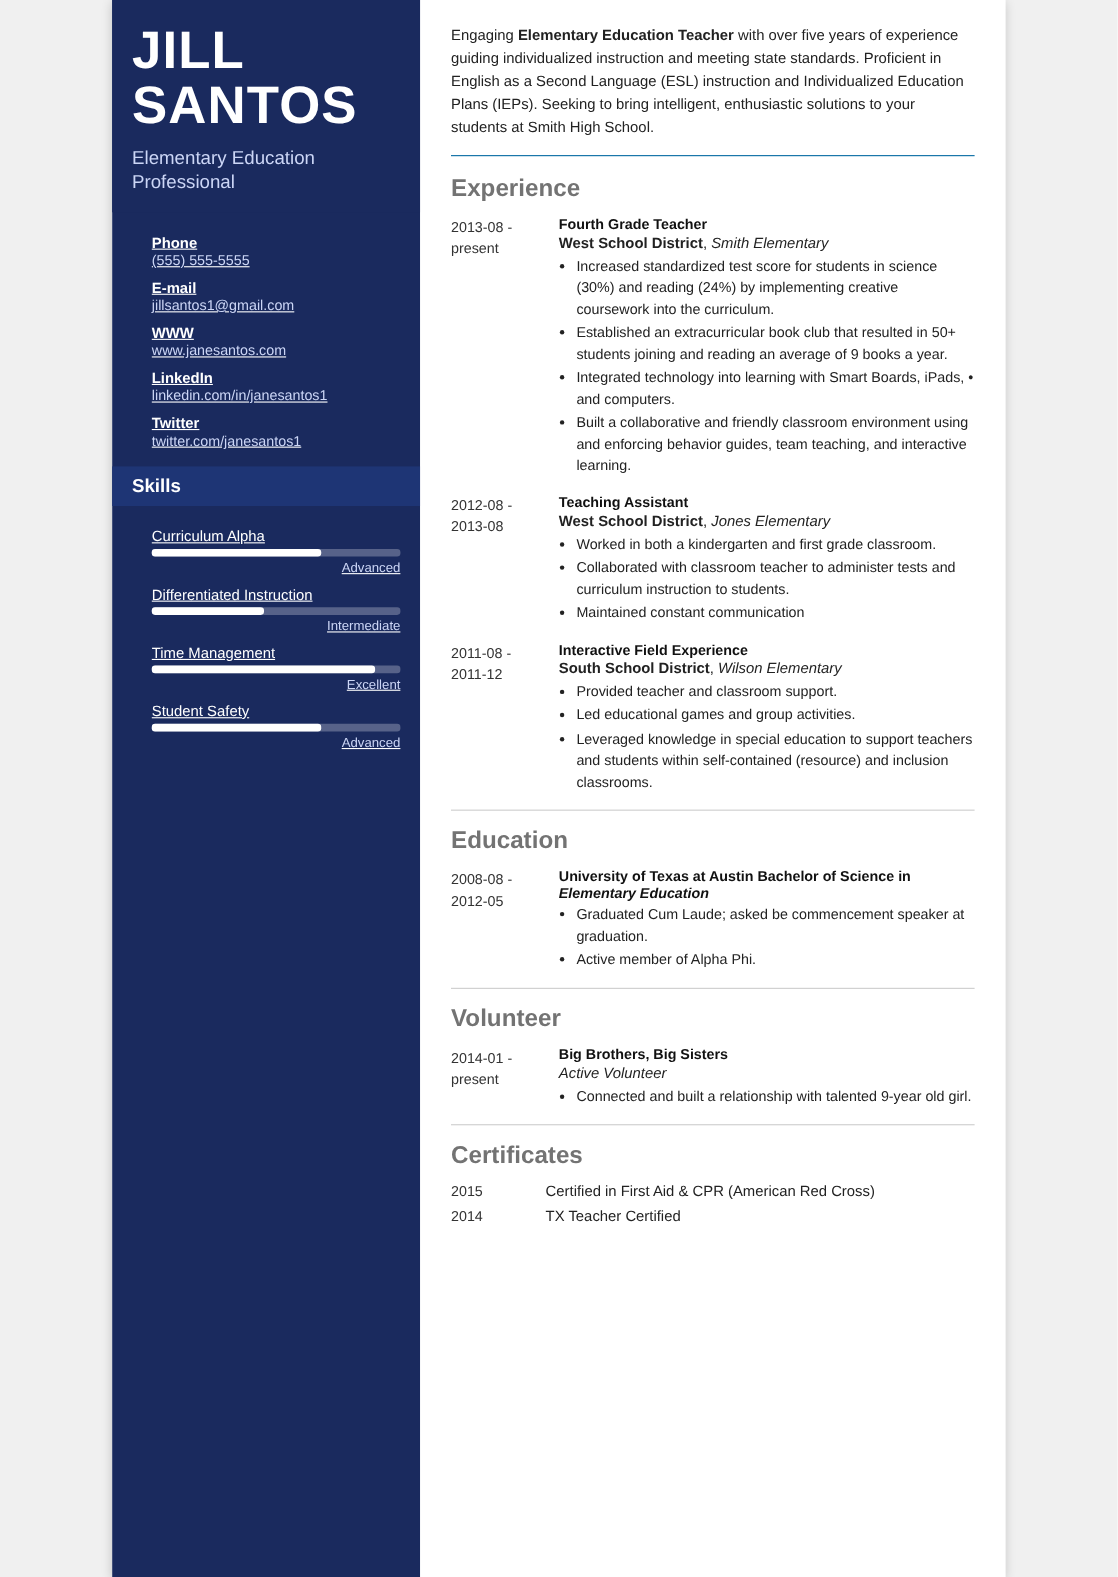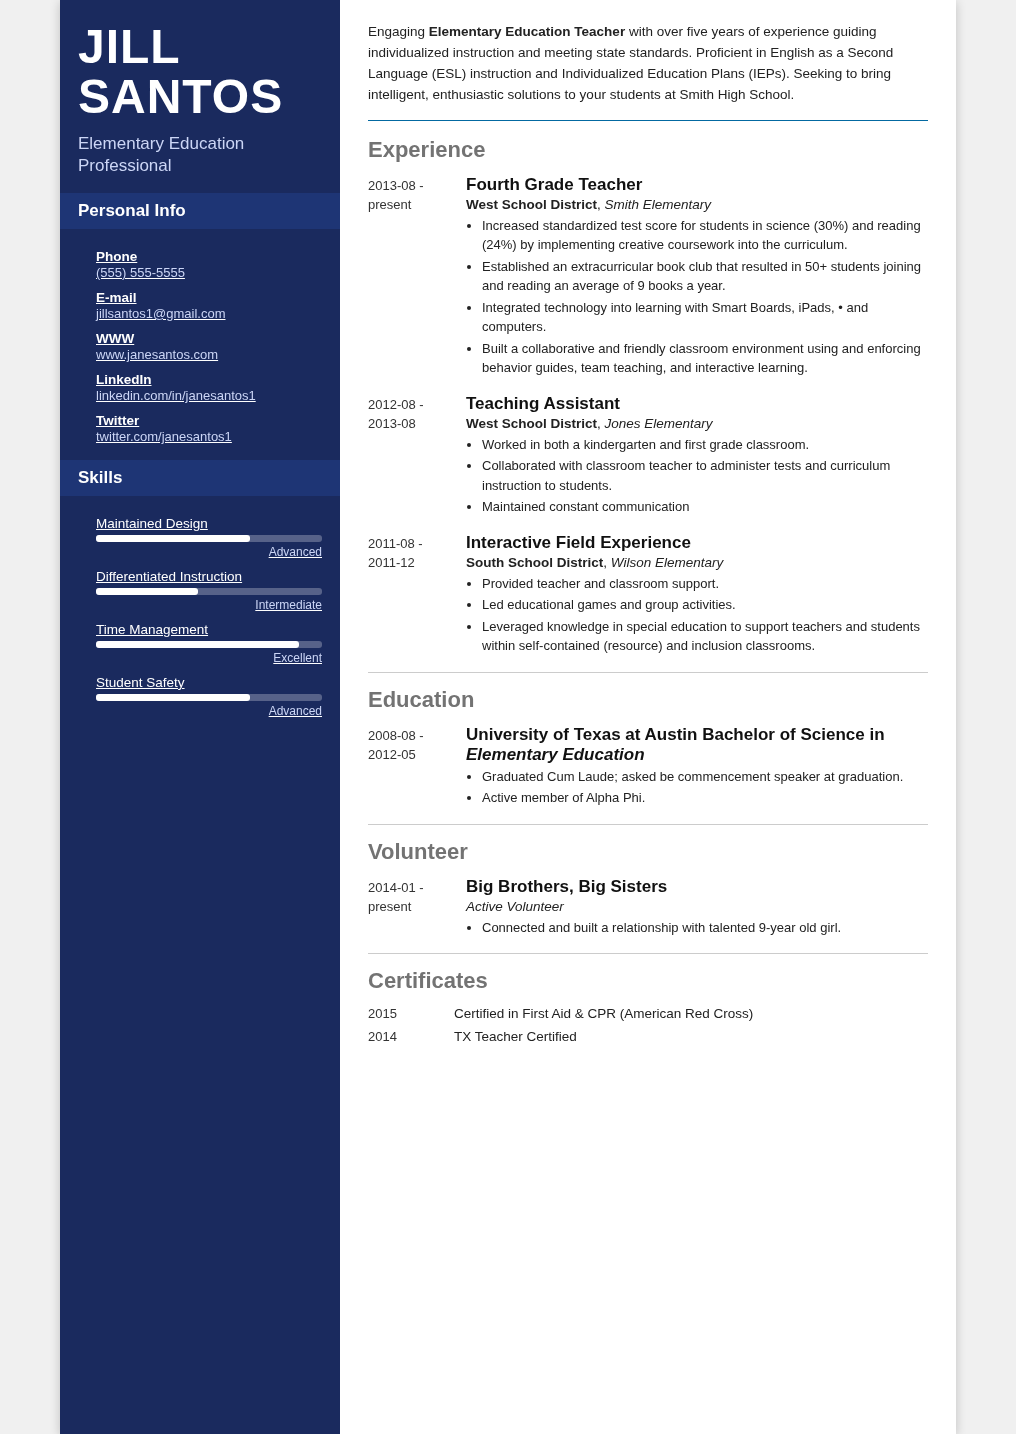--- a/index.html
+++ b/index.html
@@ -5,21 +5,21 @@
     * { box-sizing: border-box; margin: 0; padding: 0; }
     body {
       font-family: Arial, sans-serif;
       background: #f0f0f0;
       display: flex;
       justify-content: center;
       align-items: flex-start;
       min-height: 100vh;
     }
     .resume {
-      width: 896px;
+      width: 812px;
       min-height: 1434px;
       background: #fff;
       display: flex;
       box-shadow: 0 2px 10px rgba(0,0,0,0.2);
     }
 
     
     .sidebar {
       width: 280px;
       min-width: 280px;
@@ -139,21 +139,21 @@
       min-width: 82px;
       font-size: 13px;
       color: #333;
       padding-top: 1px;
       line-height: 1.5;
     }
     .entry-body {
       flex: 1;
     }
     .entry-title {
-      font-size: 17px;
+      font-size: 13px;
       font-weight: 700;
       color: #111;
       margin-bottom: 2px;
     }
     .entry-org {
       font-size: 13.5px;
       color: #222;
       margin-bottom: 4px;
     }
     .entry-org em {
@@ -218,21 +218,20 @@
       <div class="sidebar-name">
         <span>JILL</span><br>
         <span>SANTOS</span>
       </div>
       <div class="sidebar-subtitle">
         <span>Elementary Education</span><br>
         <span>Professional</span>
       </div>
     </div>
 
-    <div class="sidebar-section-title">Personal Info</div>
     <div class="sidebar-content">
 
     <div>
           <div class="info-label">Phone</div>
           <div class="info-value">(555) 555-5555</div>
         </div>
         <div>
           <div class="info-label">E-mail</div>
           <div class="info-value">jillsantos1@gmail.com</div>
         </div>
@@ -246,21 +245,21 @@
         </div>
         <div>
           <div class="info-label">Twitter</div>
           <div class="info-value">twitter.com/janesantos1</div>
         </div>
       </div>
 
     <div class="sidebar-section-title" style="margin-top:14px;">Skills</div>
     <div class="sidebar-content" id="skills-content">
     <div class="skill-item">
-          <div class="skill-name">Maintained Design</div>
+          <div class="skill-name">Curriculum Alpha</div>
           <div class="skill-bar-container">
             <div class="skill-fill fill-white" style="width: 68%;"></div>
           </div>
           <div class="skill-level">Advanced</div>
         </div>
         <div class="skill-item">
           <div class="skill-name">Differentiated Instruction</div>
           <div class="skill-bar-container">
             <div class="skill-fill fill-white" style="width: 45%;"></div>
           </div>

